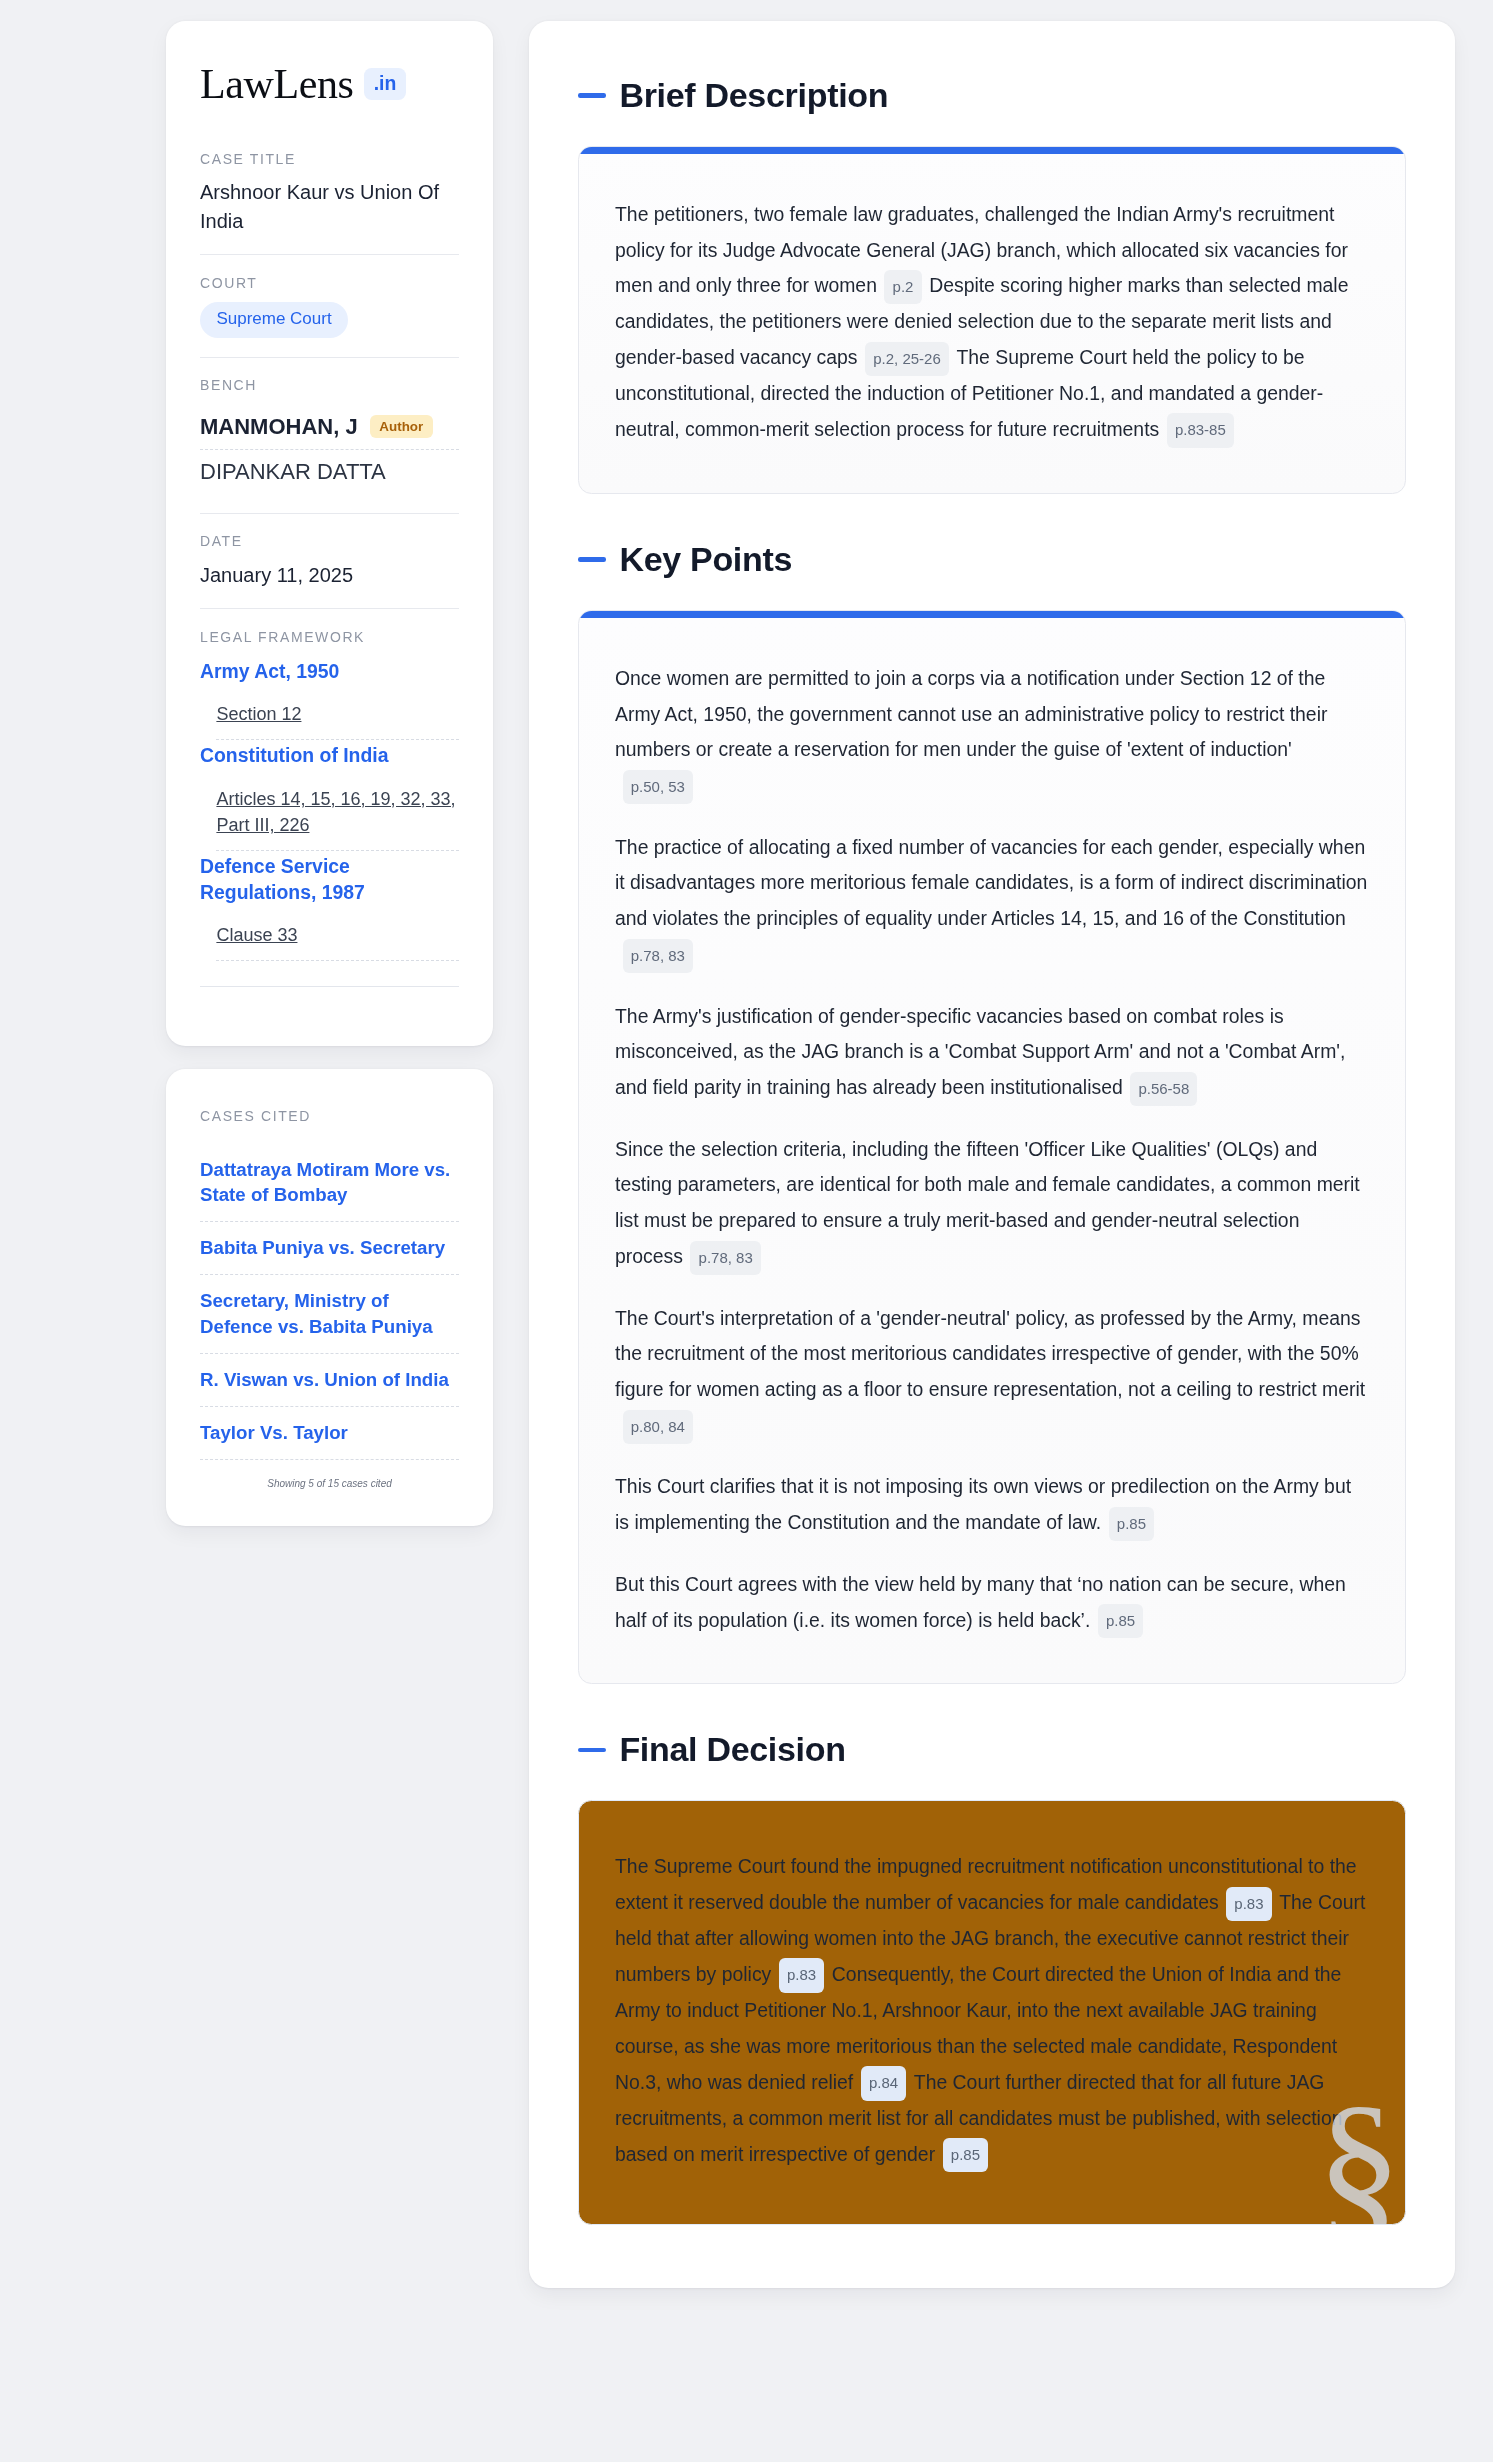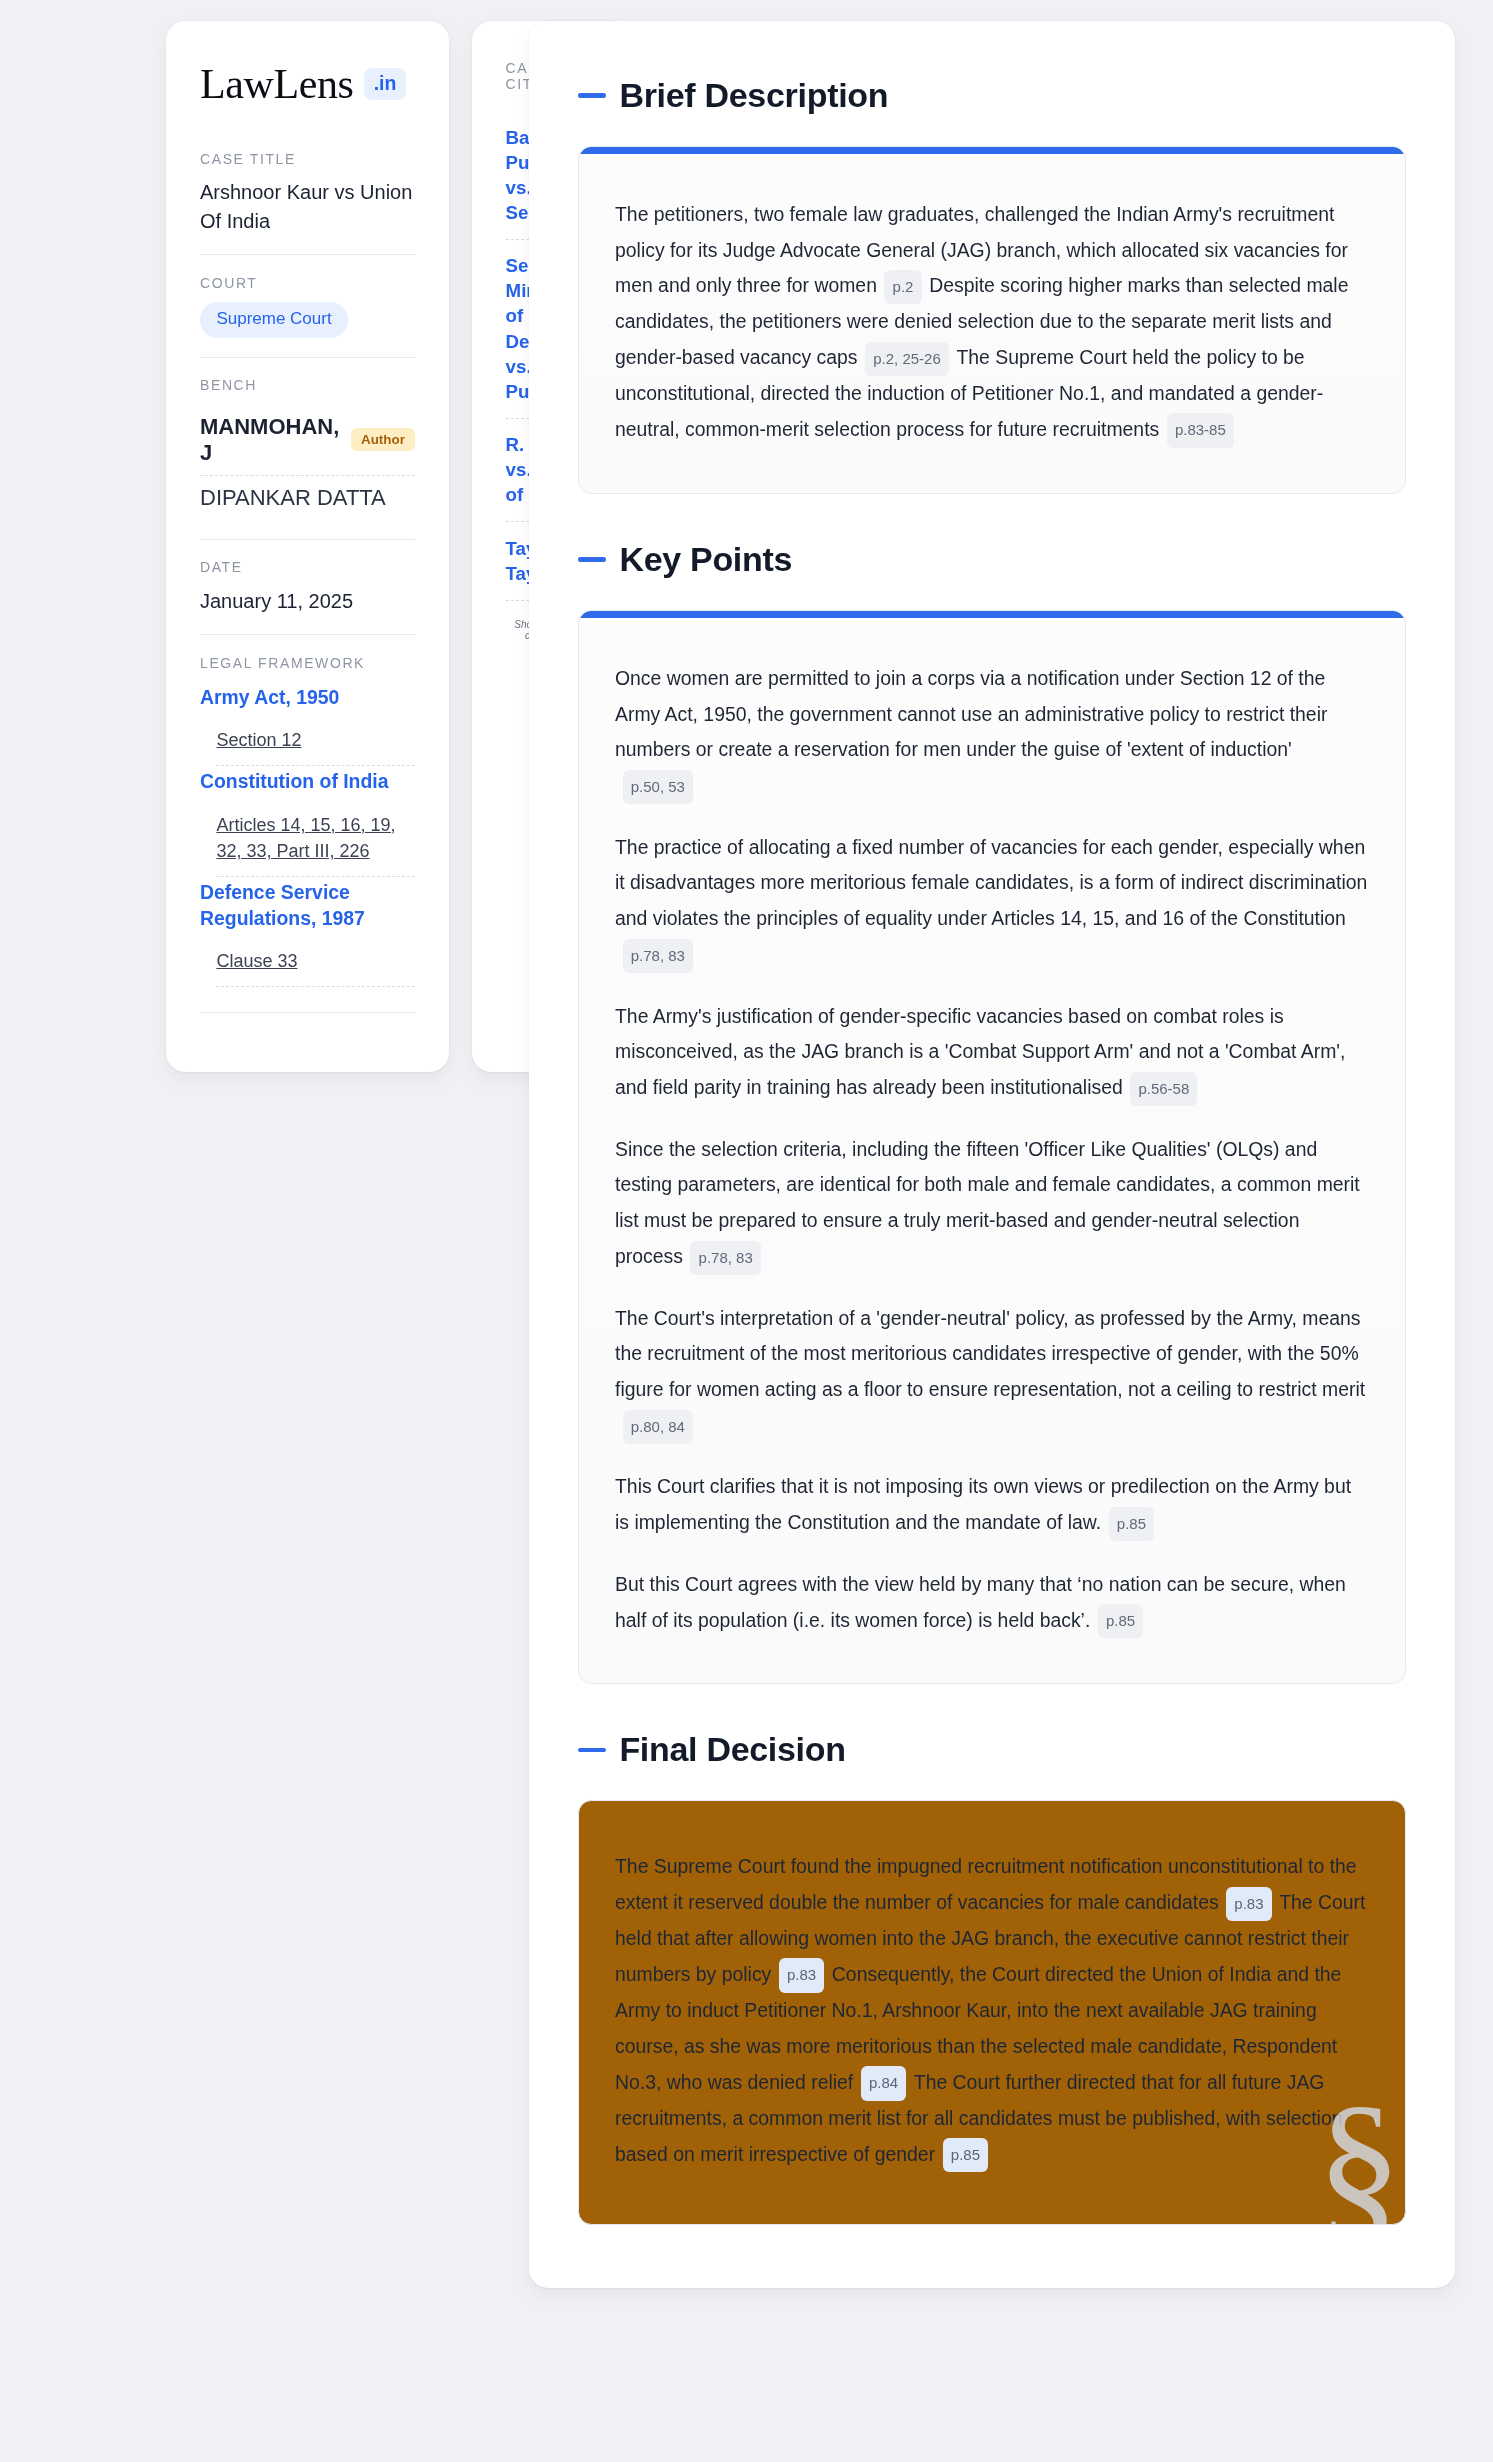--- a/index.html
+++ b/index.html
@@ -18,21 +18,21 @@
     align-items: flex-start;
     gap: 36px;
     padding: 21px 39px 45px 166px;
   }
 
   
   .sidebar {
     width: 327px;
     flex: 0 0 327px;
     display: flex;
-    flex-direction: row;
+    flex-direction: column;
     gap: 23px;
   }
 
   .card {
     background: #ffffff;
     border-radius: 19.4px;
     box-shadow: 0 0.7px 2.2px rgba(16,24,40,.06), 0 7.5px 19.4px rgba(16,24,40,.05);
   }
 
   .meta-card { padding: 42px 34px 39px 34px; }
@@ -302,20 +302,21 @@
             </div>
           </div>
         <div class="solid-rule"></div>
       </div>
 
     </section>
 
     <section class="card cases-card">
       <div class="cases-heading">CASES CITED</div>
       <div id="cases-list">
+          <a class="case-item">Dattatraya Motiram More vs. State of Bombay</a>
           <a class="case-item">Babita Puniya vs. Secretary</a>
           <a class="case-item">Secretary, Ministry of Defence vs. Babita Puniya</a>
           <a class="case-item">R. Viswan vs. Union of India</a>
           <a class="case-item">Taylor Vs. Taylor</a>
         </div>
       <div class="cases-footer">Showing 5 of 15 cases cited</div>
     </section>
 
   </aside>
 

